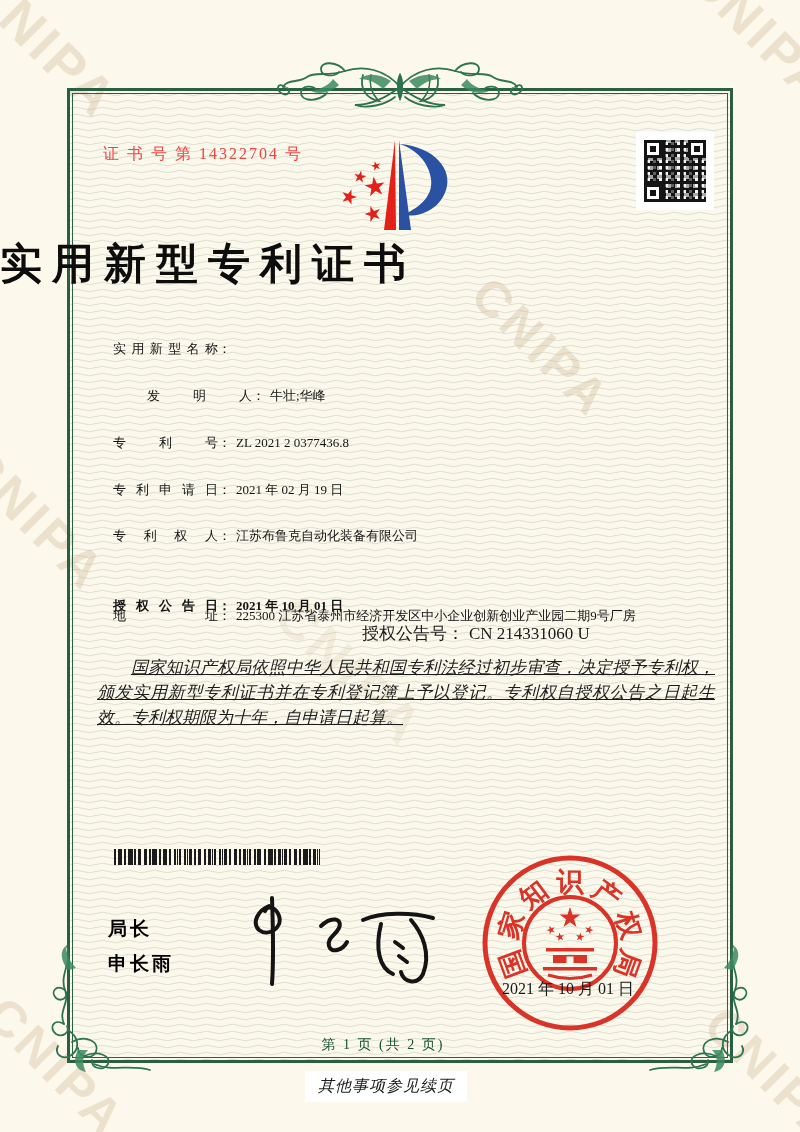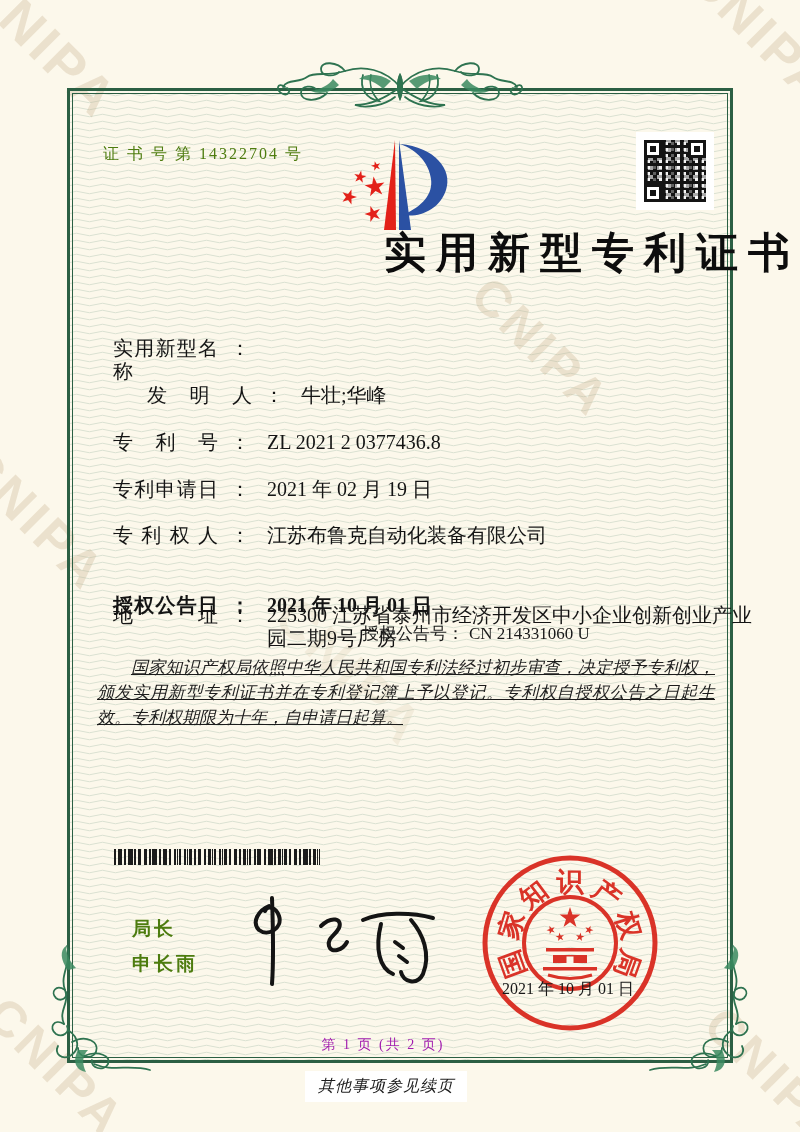--- a/index.html
+++ b/index.html
@@ -18,58 +18,58 @@
   
   .frame{position:absolute;left:67px;top:88px;width:666px;height:975px;border:3px solid #2b5f43;
          box-sizing:border-box;z-index:3;}
   .frame-inner{position:absolute;inset:2px;border:1px solid #2b5f43;}
   .waves{position:absolute;left:70px;top:91px;z-index:1;}
   .orn{position:absolute;z-index:4;}
   .orn-top{left:275px;top:61px;}
   .vine-l{left:50px;top:944px;}
   .vine-r{left:645px;top:944px;}
   
-  .certno{position:absolute;left:103px;top:144px;font-size:16px;letter-spacing:2px;color:#4d7c0f;z-index:5;}
+  .certno{position:absolute;left:103px;top:144px;font-size:16px;letter-spacing:2px;color:#ef4444;z-index:5;}
   .logo{position:absolute;left:333px;top:126px;z-index:5;}
   .qrbox{position:absolute;left:636px;top:132px;width:78px;height:78px;background:#fff;z-index:5;}
   .qr-a,.qr-b{position:absolute;inset:8px;}
   .qr-a{background:repeating-linear-gradient(90deg,#141414 0 3px,transparent 3px 6px),
                repeating-linear-gradient(0deg,#141414 0 3px,#f4f4f4 3px 6px);}
   .qr-b{background:repeating-linear-gradient(90deg,#141414 0 4px,transparent 4px 9px),
                repeating-linear-gradient(0deg,transparent 0 5px,#f6f6f6 5px 9px);opacity:.65;}
   .finder{position:absolute;width:18px;height:18px;background:#fff;border:3px solid #141414;box-sizing:border-box;}
   .finder::after{content:"";position:absolute;left:3px;top:3px;width:6px;height:6px;background:#141414;}
   .f-tl{left:8px;top:8px;} .f-tr{left:52px;top:8px;} .f-bl{left:8px;top:52px;}
-  .title{position:absolute;left:0;top:225px;width:800px;text-align:right;font-size:42px;font-weight:700;
+  .title{position:absolute;left:0;top:236px;width:800px;text-align:left;font-size:42px;font-weight:700;
          letter-spacing:10px;color:#0d0d0d;z-index:5;}
   
-  .row{position:absolute;left:113px;display:flex;font-size:20px;color:#141414;z-index:5;line-height:23px;gap:12px;}
+  .row{position:absolute;left:113px;display:flex;font-size:13px;color:#141414;z-index:5;line-height:23px;}
   .lbl{display:inline-block;width:105px;text-align:justify;text-align-last:justify;}
   .val{margin-left:5px;}
   .r1{top:337px;} .r2{top:384px;margin-left:34px;} .r3{top:431px;} .r4{top:478px;} .r5{top:524px;}
   .r6{top:604px;} .r6 .val{width:492px;}
   .r7{top:594px;font-weight:bold;} .row-pair2{position:absolute;left:362px;top:622px;display:flex;font-size:17px;z-index:5;line-height:23px;}
   
   .paras{position:absolute;left:97px;top:655px;width:618px;font-size:17px;line-height:25px;
          font-style:italic;text-align:justify;color:#1c1c1c;z-index:5;}
   .paras p{margin:0;text-indent:2em;text-decoration:underline;}
   
   .barcode{position:absolute;left:114px;top:849px;width:206px;height:16px;z-index:5;
     background:repeating-linear-gradient(90deg,transparent 0 27px,#fcf8eb 27px 30px),
                repeating-linear-gradient(90deg,#1b1b1b 0 2px,transparent 2px 5px),
                repeating-linear-gradient(90deg,#1b1b1b 0 1px,transparent 1px 3.5px);}
-  .signer{position:absolute;left:132px;font-family:Liberation Sans, sans-serif;
-          font-weight:bold;font-size:19px;letter-spacing:3px;color:#4d7c0f;z-index:5;}
+  .signer{position:absolute;left:108px;font-family:Liberation Sans, sans-serif;
+          font-weight:bold;font-size:19px;letter-spacing:3px;color:#000000;z-index:5;}
   .signer-title{top:916px;} .signer-name{top:951px;}
   .signature{position:absolute;left:235px;top:892px;z-index:6;}
   .seal{position:absolute;left:478px;top:851px;z-index:6;opacity:.93;}
   .seal-date{position:absolute;left:492px;top:979px;width:152px;text-align:center;font-size:16px;
              color:#181818;z-index:7;letter-spacing:0px;}
   .pageinfo{position:absolute;left:283px;top:1036px;width:200px;text-align:center;font-size:14px;
-            letter-spacing:2px;color:#a21caf;z-index:5;}
+            letter-spacing:2px;color:#14532d;z-index:5;}
   .note{position:absolute;left:305px;top:1071px;background:#ffffff;padding:5px 13px;font-size:16px;
         font-style:italic;color:#1c1c1c;z-index:5;letter-spacing:1px;}
 </style>
 </head>
 <body>
 
 <div class="page">
 
   <div class="wm wm1">CNIPA</div>
   <div class="wm wm2">CNIPA</div>

